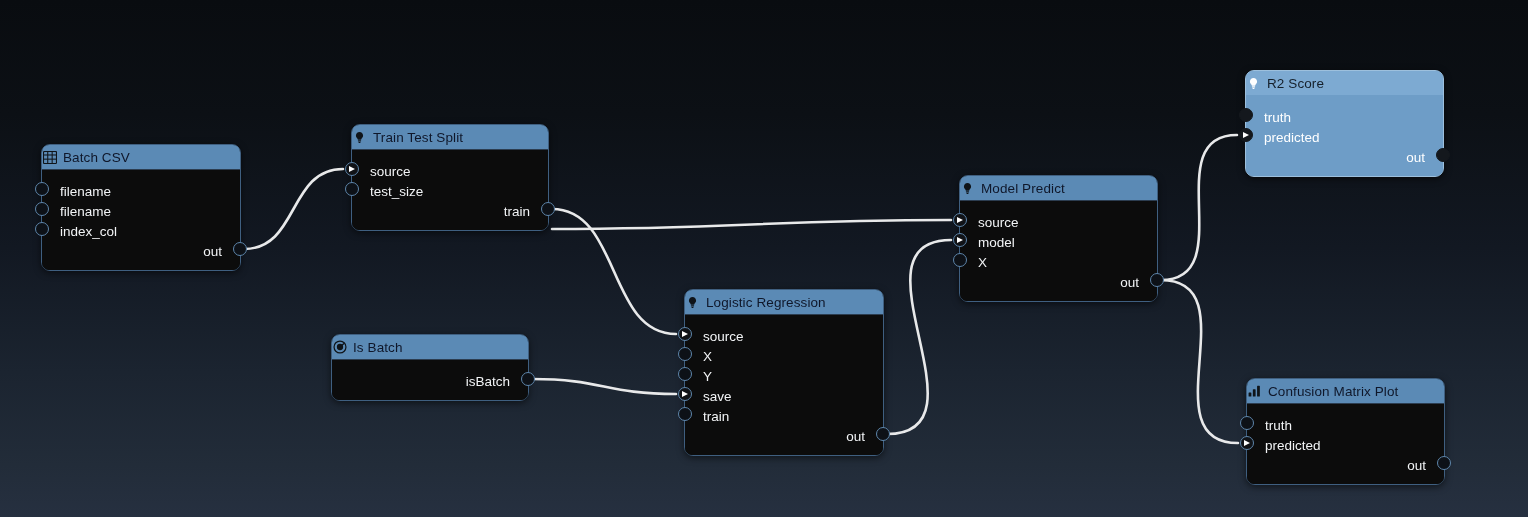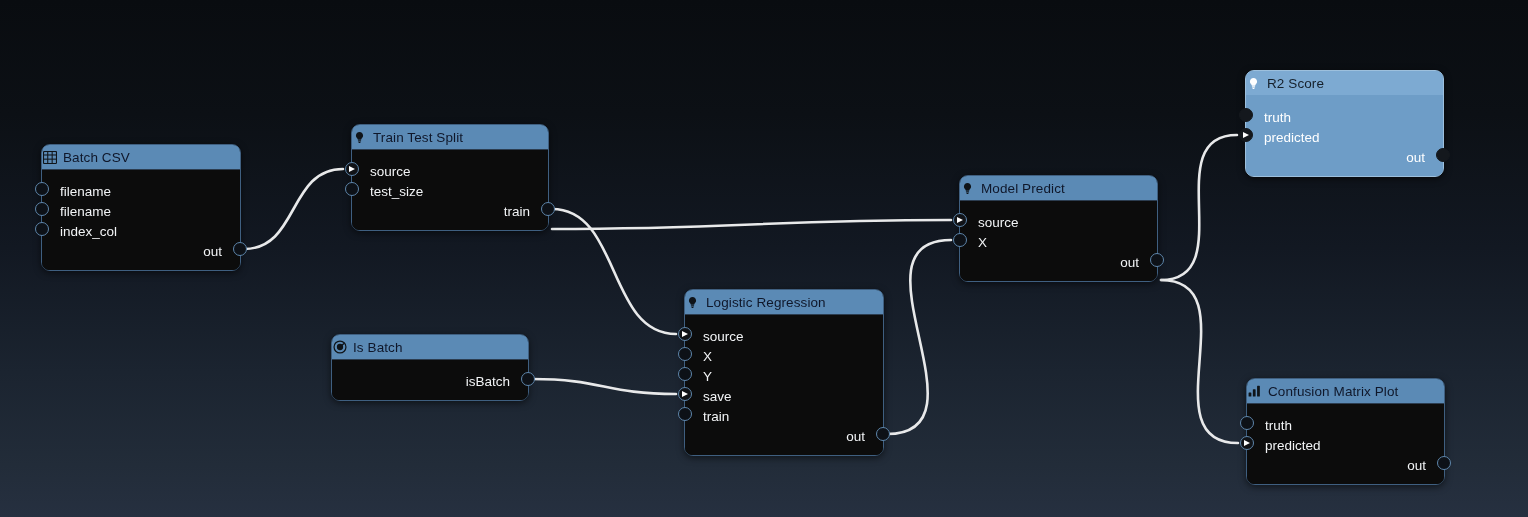--- a/index.html
+++ b/index.html
@@ -266,20 +266,24 @@
             </svg>
           </span>
           <span class="node-title">Model Predict</span>
         </div>
         <div class="node-body">
           <div class="port-row in">
             <span class="port-dot left connected"></span>
             <span>source</span>
           </div>
           <div class="port-row in">
+            <span class="port-dot left connected"></span>
+            <span>model</span>
+          </div>
+          <div class="port-row in">
             <span class="port-dot left hollow"></span>
             <span>X</span>
           </div>
           <div class="port-row out">
             <span>out</span>
             <span class="port-dot right hollow"></span>
           </div>
         </div>
       </div>
       <div class="node selected" style="left: 1245px; top: 70px; width: 199px;">

